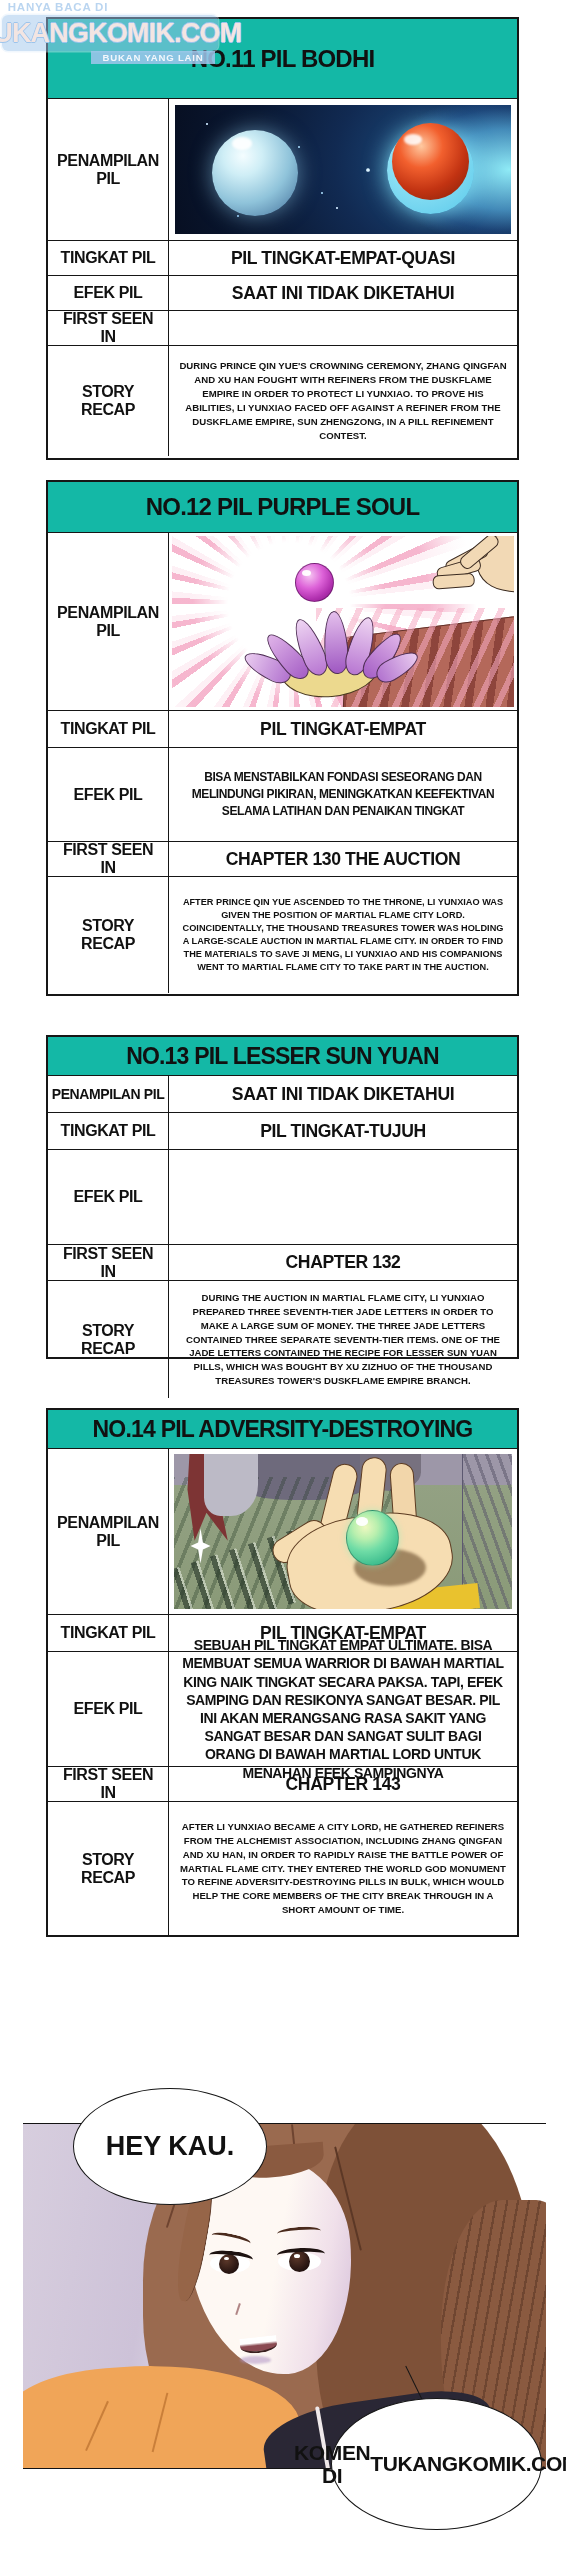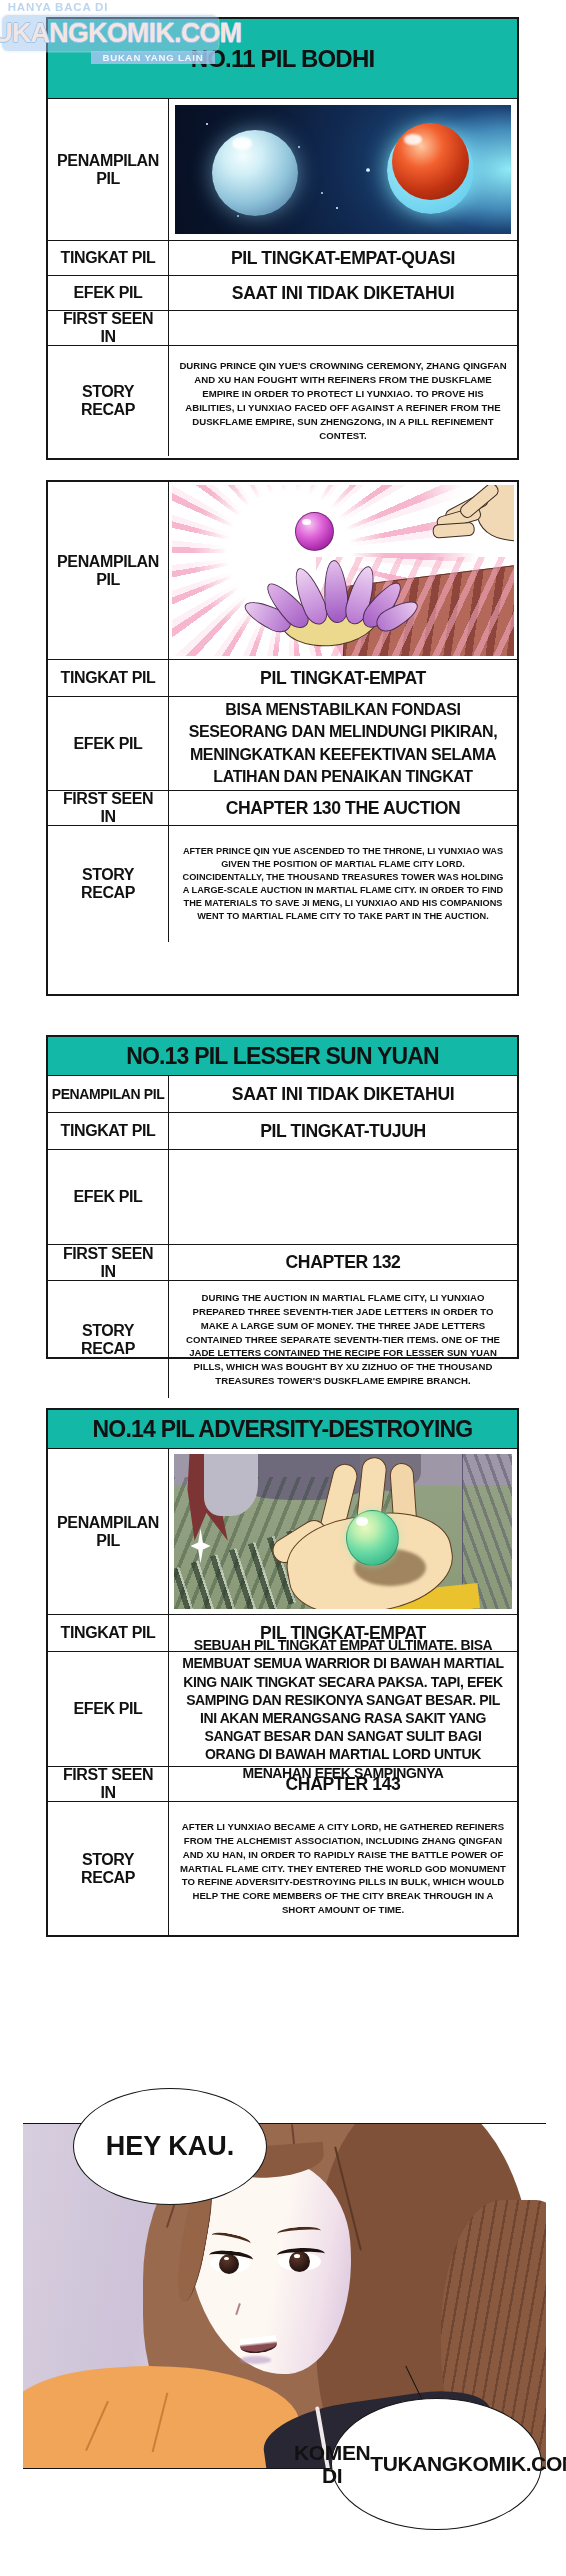--- a/index.html
+++ b/index.html
@@ -17,21 +17,21 @@
   .trow{display:flex;border-bottom:1.5px solid #161616;box-sizing:border-box;}
   .trow.last{border-bottom:none;}
   .tlabel{width:121px;border-right:1.5px solid #161616;display:flex;align-items:center;
     justify-content:center;text-align:center;font-weight:bold;font-stretch:condensed;
     box-sizing:border-box;padding:1.5px 6.1px;color:#111;}
   .tvalue{flex:1;display:flex;align-items:center;justify-content:center;text-align:center;
     font-weight:bold;font-stretch:condensed;box-sizing:border-box;padding:1.5px 9.2px;color:#111;}
   .lbl{font-size:16px;letter-spacing:-0.4px;line-height:1.1;}
   .lbl-sm{font-size:14px;letter-spacing:-0.4px;white-space:nowrap;}
   .val{font-size:17.6px;letter-spacing:-0.4px;text-align:right;}
-  .val-m{font-size:16px;line-height:1.4;letter-spacing:-0.4px;}
+  .val-m{font-size:12px;line-height:1.4;letter-spacing:-0.4px;}
   .val-s{font-size:14px;line-height:1.3;letter-spacing:-0.4px;}
   .recap{font-size:9.6px;line-height:1.45;letter-spacing:0;max-width:330px;}
   .recap-s{font-size:9.2px;line-height:1.42;max-width:322px;}
   .imgcell{padding:6.1px;align-items:stretch;}
   .illus{position:relative;flex:1;overflow:hidden;}
   
   .wm{position:absolute;left:0;top:0;width:230px;height:69px;z-index:30;pointer-events:none;}
   .wm-l1{position:absolute;left:7.7px;top:0.8px;font-size:11.5px;font-weight:bold;color:rgba(178,208,238,.9);letter-spacing:0.8px;}
   .wm-box{position:absolute;left:1.5px;top:15.3px;width:216px;height:36px;border-radius:6.1px;
     background:rgba(160,198,236,.5);display:flex;align-items:center;justify-content:center;
@@ -92,20 +92,23 @@
   </div>
   <div class="trow last" style="height:110px;">
     <div class="tlabel lbl">STORY RECAP</div>
     <div class="tvalue">
         <span class="recap">DURING PRINCE QIN YUE'S CROWNING CEREMONY, ZHANG QINGFAN AND XU HAN FOUGHT WITH REFINERS FROM THE DUSKFLAME EMPIRE IN ORDER TO PROTECT LI YUNXIAO. TO PROVE HIS ABILITIES, LI YUNXIAO FACED OFF AGAINST A REFINER FROM THE DUSKFLAME EMPIRE, SUN ZHENGZONG, IN A PILL REFINEMENT CONTEST.</span>
       </div>
   </div>
 </section>
 
 <section class="ptable" style="top:480px;height:516px;">
+  <div class="thead" style="height:51px;">
+    <span class="ttitle">NO.12 PIL PURPLE SOUL</span>
+  </div>
   <div class="trow" style="height:178px;">
     <div class="tlabel lbl">PENAMPILAN PIL</div>
     <div class="tvalue imgcell" style="padding:3.1px;">
       <div class="illus" style="background:#fff;">
         <div class="shape" style="left:-12%;top:-15%;width:110%;height:130%;
              background:repeating-conic-gradient(from 6deg at 42% 42%, rgba(243,158,190,.75) 0deg 3deg, rgba(250,205,222,.3) 3deg 6deg, transparent 6deg 12deg);
              -webkit-mask-image:radial-gradient(circle at 42% 42%, transparent 0 24%, #000 38% 55%, transparent 74%);
              mask-image:radial-gradient(circle at 42% 42%, transparent 0 24%, #000 38% 55%, transparent 74%);"></div>
         <div class="shape" style="left:50%;top:52%;width:60%;height:60%;
              background:#b4685a;border:1.5px solid #5e2f28;transform:rotate(-7deg) skewX(-10deg);

